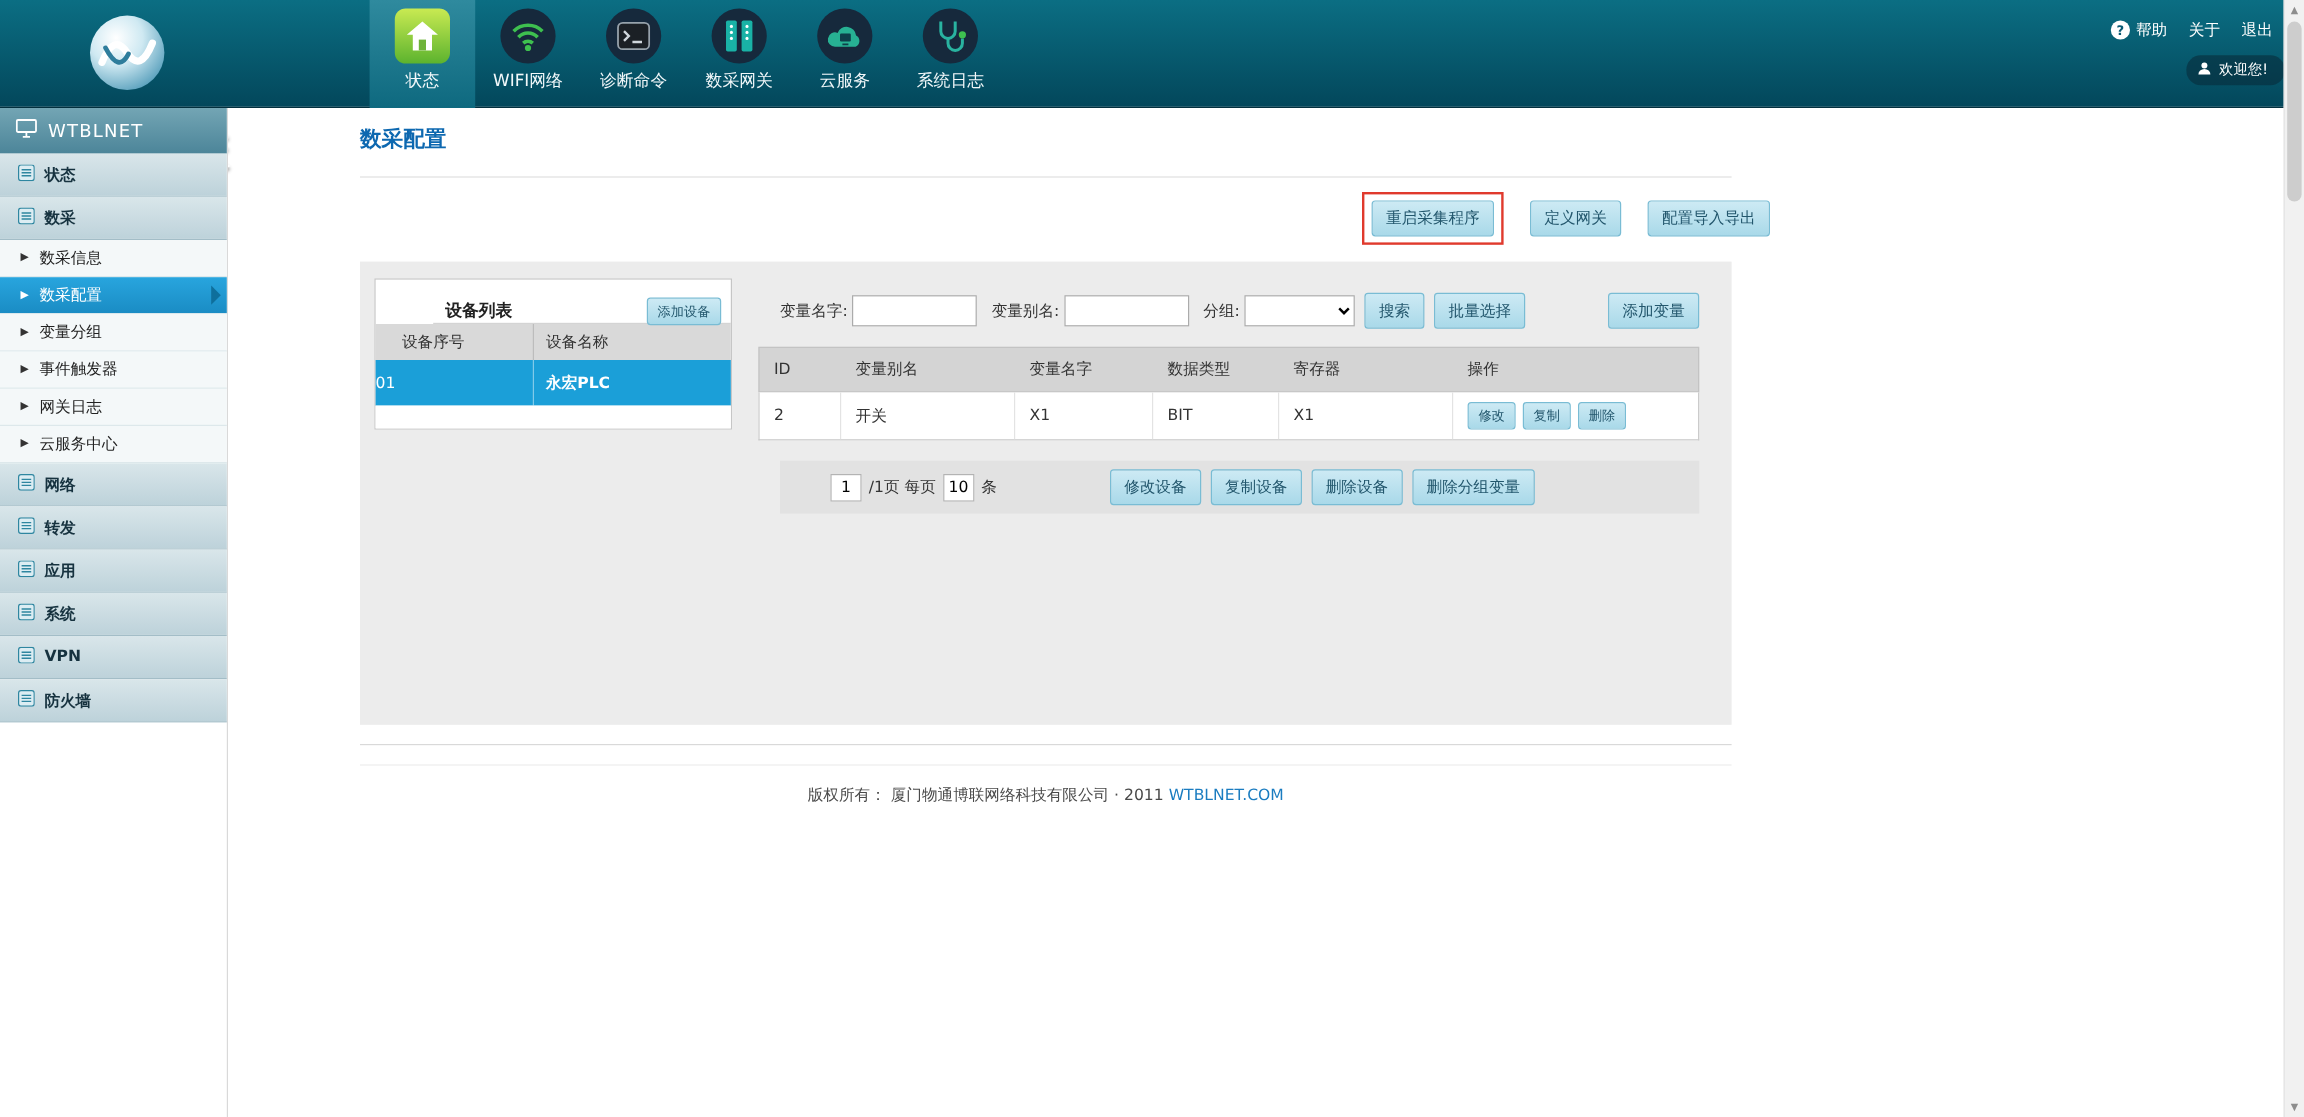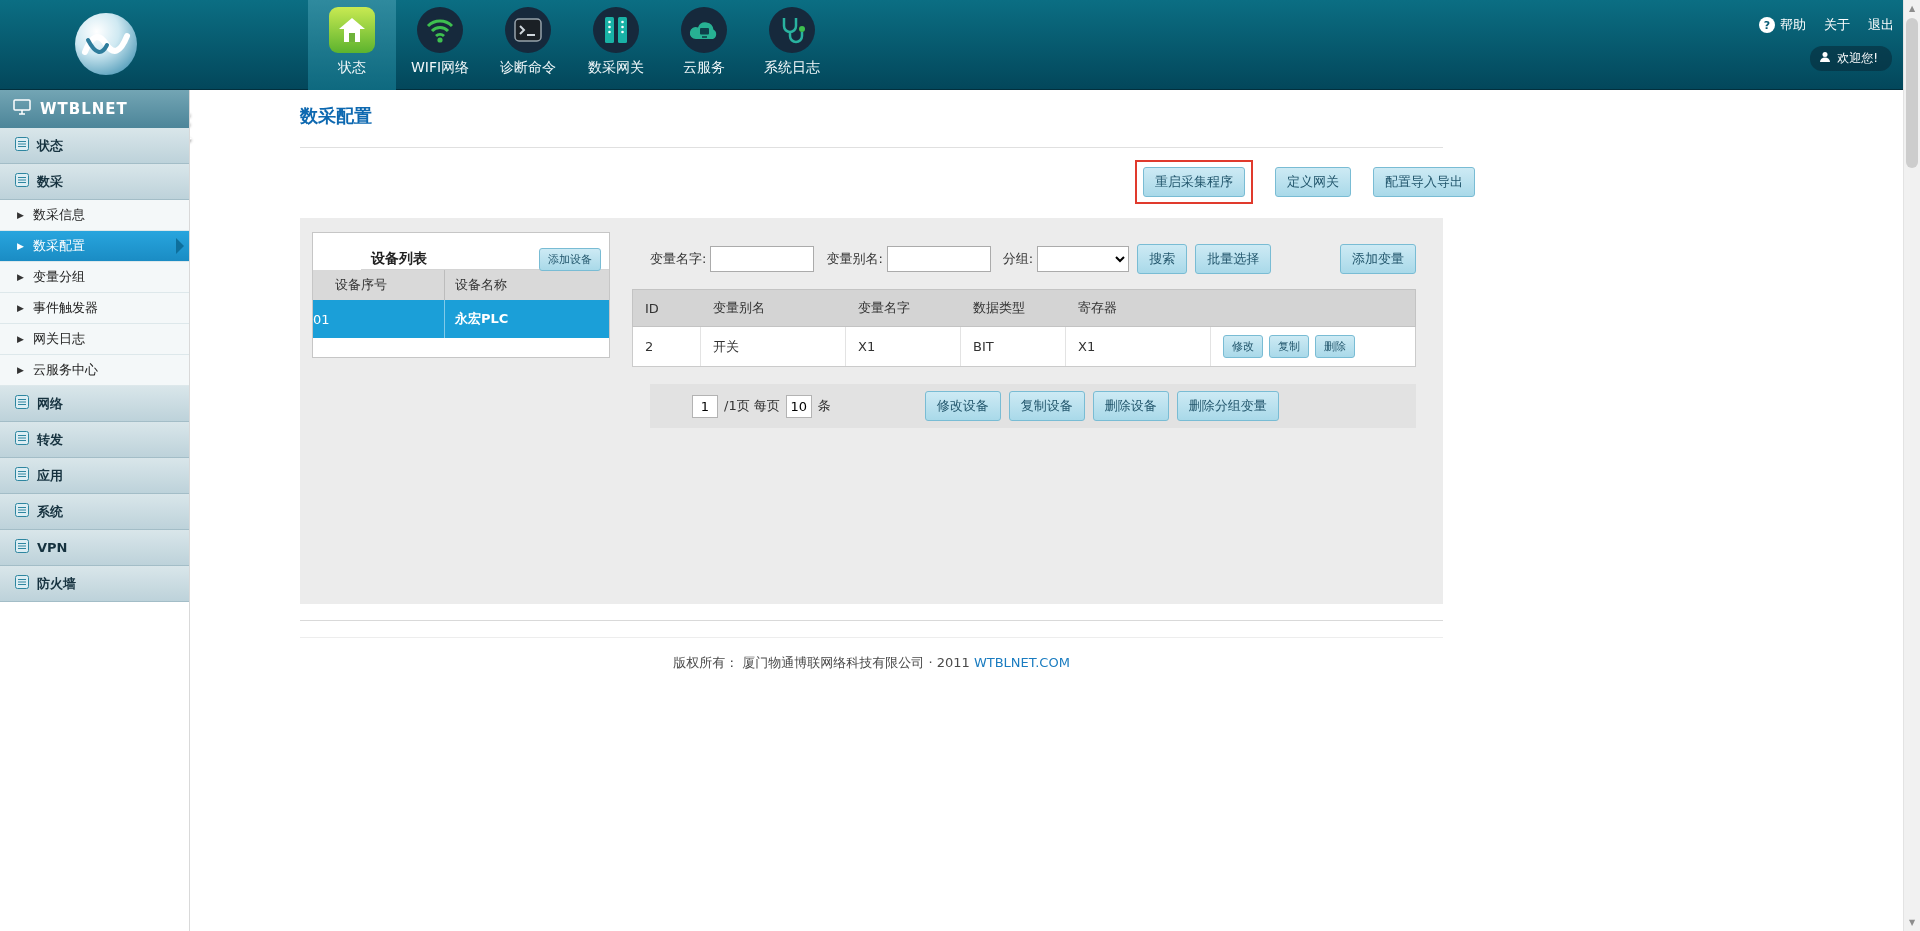--- a/index.html
+++ b/index.html
@@ -20,29 +20,29 @@
   .tab-icon { width:46px; height:46px; border-radius:50%; background:#16293c;
               display:flex; align-items:center; justify-content:center; flex:none; }
   .tab-icon.house { border-radius:9px; background:linear-gradient(#c9ea52,#5cb32e); }
   .tab-label { margin-top:6px; color:#f2f8fa; font-size:14px; white-space:nowrap; }
 
   .header-links { position:absolute; right:26px; top:16px; display:flex; gap:18px;
                   align-items:center; color:#fff; font-size:13px; }
   .header-link { display:flex; align-items:center; gap:5px; cursor:pointer; }
   .help-q { width:16px; height:16px; border-radius:50%; background:#fff; color:#085a74;
             font-size:11px; font-weight:bold; display:flex; align-items:center; justify-content:center; }
-  .welcome { position:absolute; right:28px; top:46px; display:flex; align-items:center; gap:6px;
+  .welcome { position:absolute; right:16px; top:46px; display:flex; align-items:center; gap:6px;
              background:rgba(8,40,54,.55); border-radius:12px; padding:4px 14px 4px 9px;
              color:#fff; font-size:12px; }
 
   
   .sidebar { position:absolute; left:0; top:90px; width:190px; height:841px; background:#fff;
              border-right:1px solid #d9d9d9; }
   .sb-header { height:38px; background:linear-gradient(#73a5b4,#4c8599); display:flex;
-               align-items:center; gap:9px; padding-left:13px; color:#fff; font-weight:bold;
+               align-items:center; gap:9px; padding-left:13px; color:#fff; font-weight:normal;
                font-size:15px; letter-spacing:1px; }
   .sb-item { height:36px; display:flex; align-items:center; gap:8px; padding-left:15px;
              font-size:13px; font-weight:bold; color:#16323f; cursor:pointer;
              background:linear-gradient(#d9e6ea,#bdd2da); border-bottom:1px solid #a3bdc7; }
   .sb-sub { height:31px; display:flex; align-items:center; gap:9px; padding-left:17px;
             font-size:13px; color:#222; cursor:pointer; background:#f4f8f9;
             border-bottom:1px solid #dde8eb; position:relative; }
   .sb-sub .tri { font-size:9px; color:#333; flex:none; }
   .sb-sub.active { background:linear-gradient(#28a5de,#1a8cc4); color:#fff; }
   .sb-sub.active .tri { color:#fff; }
@@ -370,20 +370,21 @@
     <button class="btn push-right">添加变量</button>
   </div>
 
   <div class="var-table">
     <div class="vt-head">
       <div class="col-id">ID</div>
       <div class="col-alias">变量别名</div>
       <div class="col-name">变量名字</div>
       <div class="col-type">数据类型</div>
       <div class="col-reg">寄存器</div>
+      <div class="col-ops">操作</div>
     </div>
     <div class="vt-row">
       <div class="col-id">2</div>
       <div class="col-alias">开关</div>
       <div class="col-name">X1</div>
       <div class="col-type">BIT</div>
       <div class="col-reg">X1</div>
       <div class="col-ops">
         <button class="btn btn-sm">修改</button>
         <button class="btn btn-sm">复制</button>

